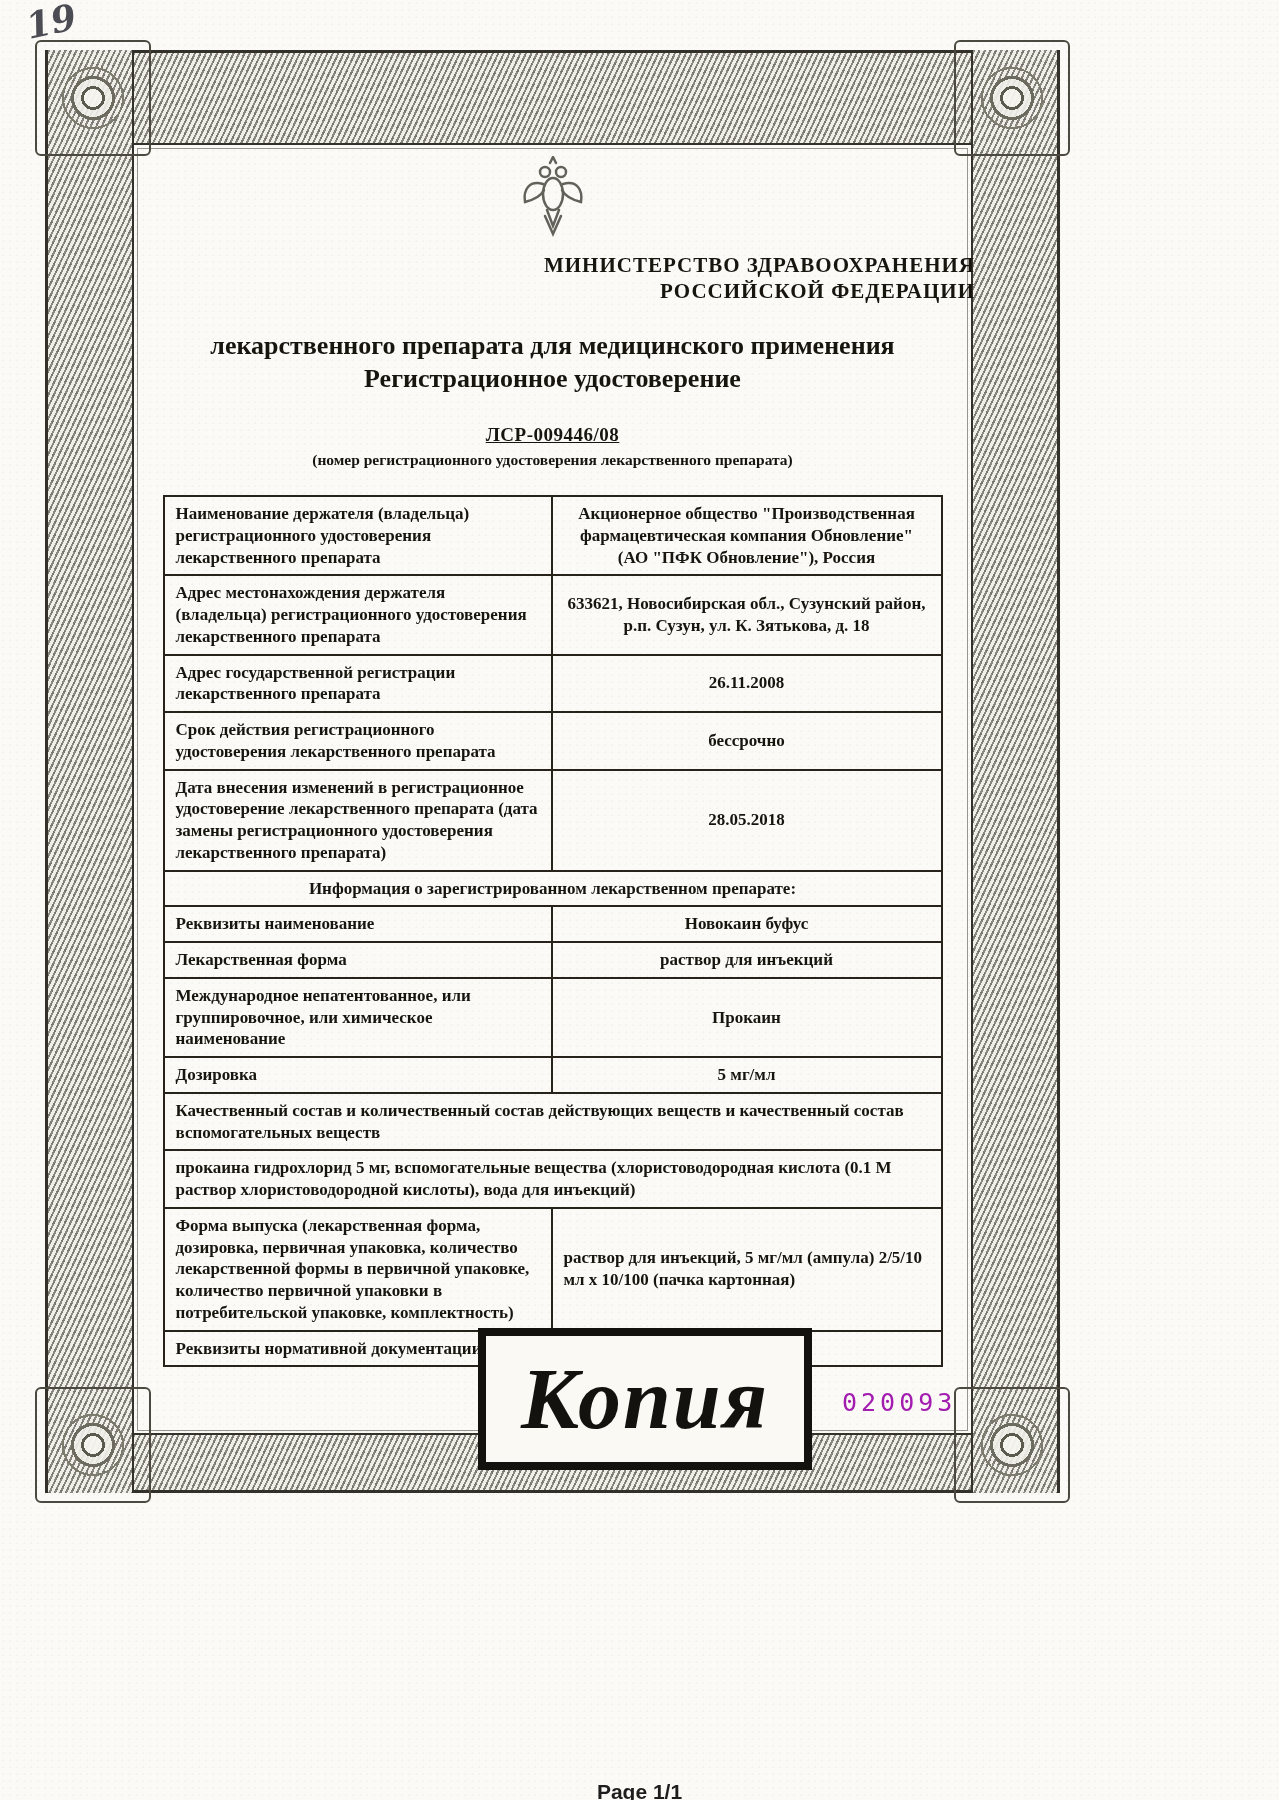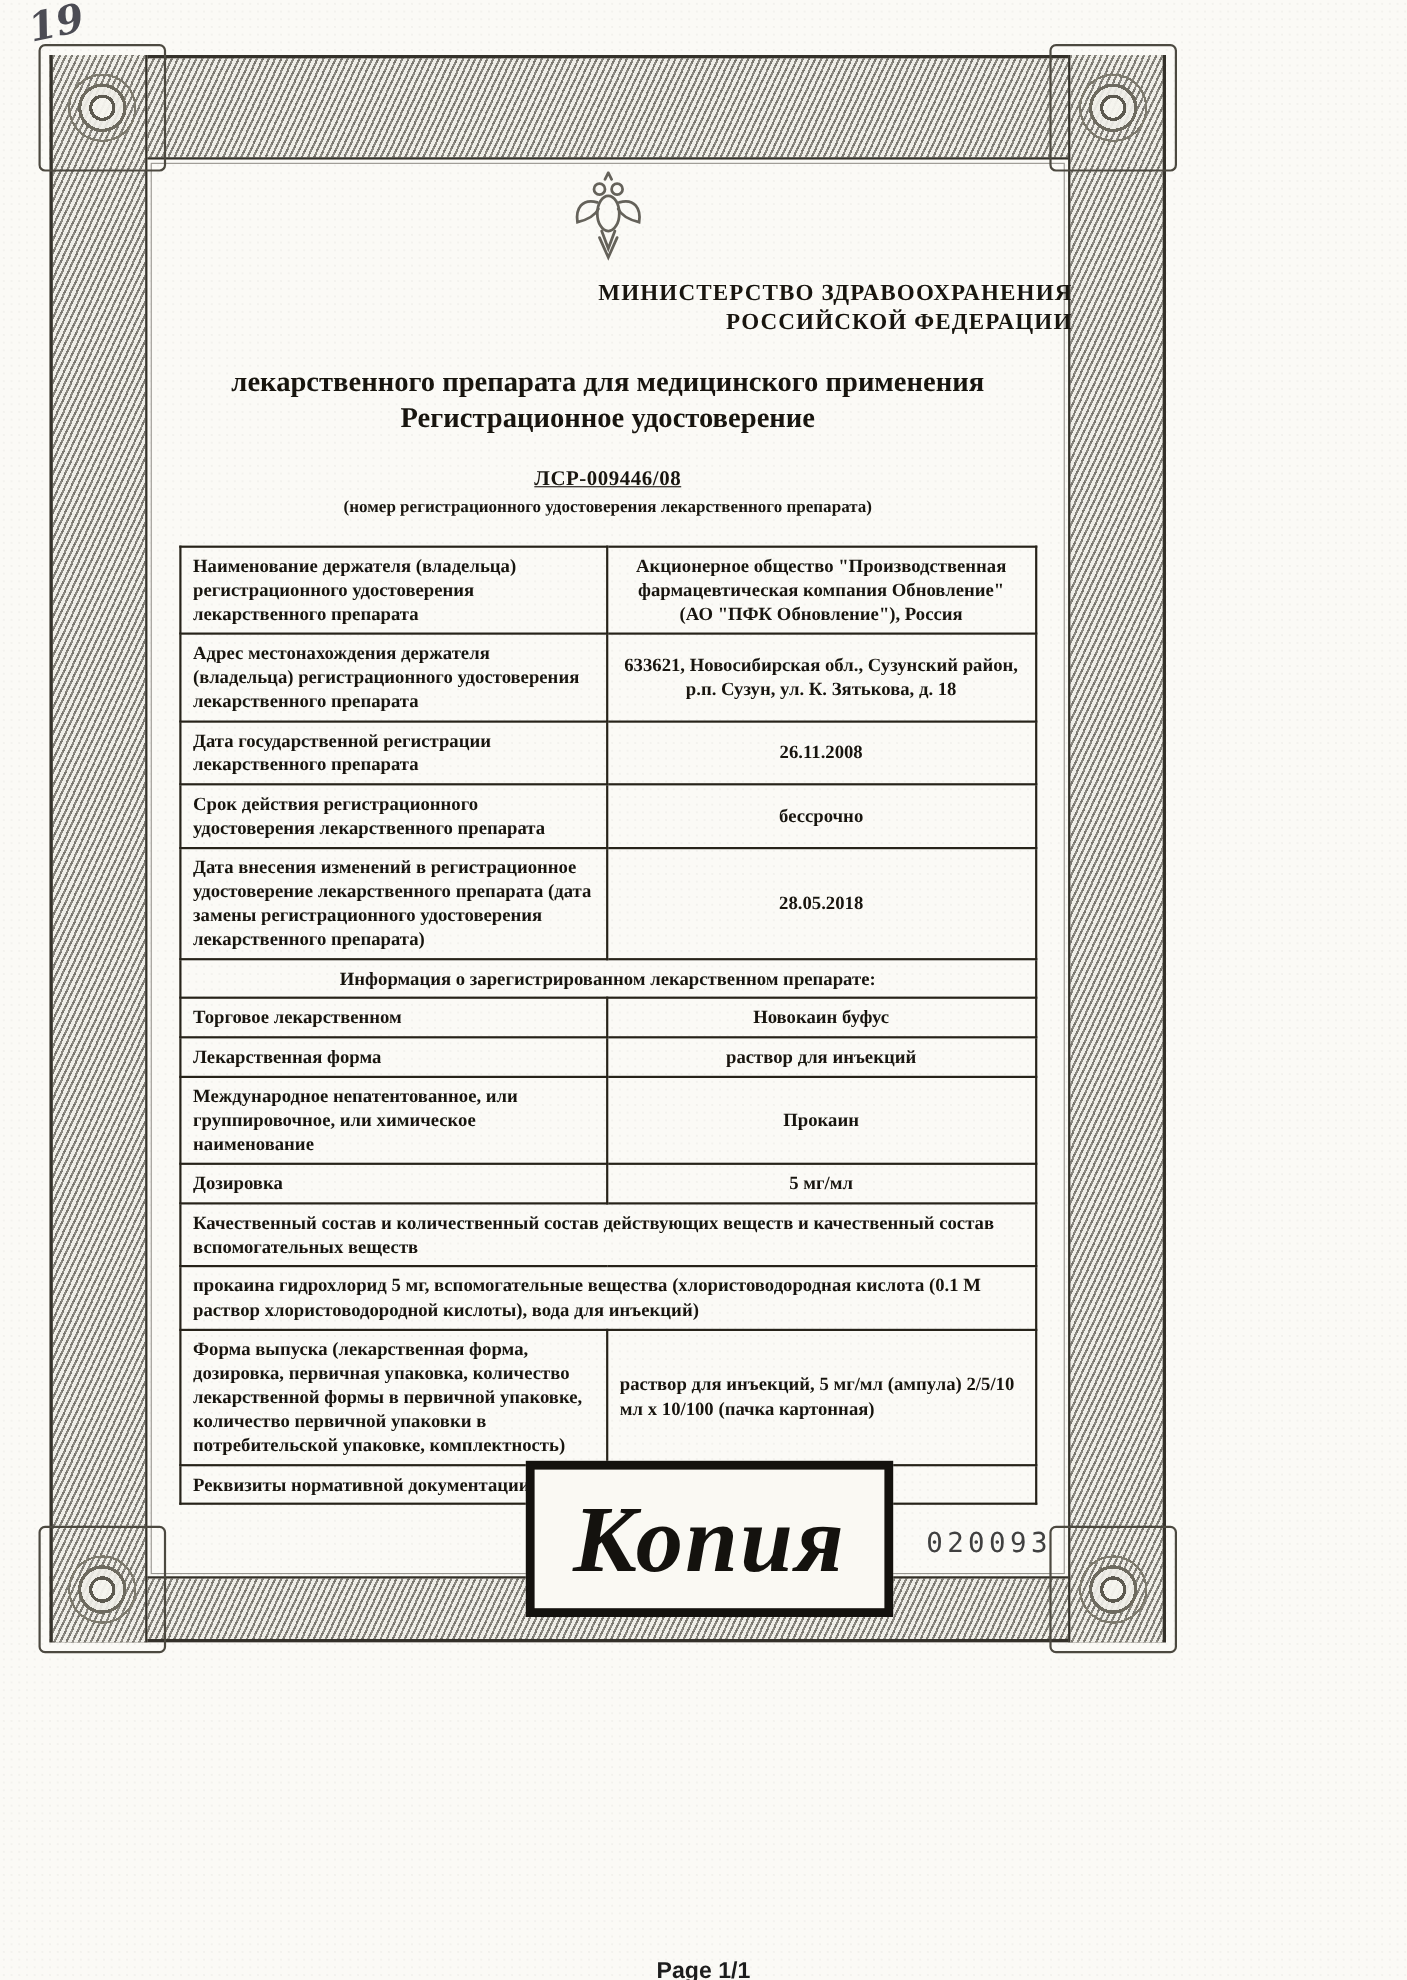--- a/index.html
+++ b/index.html
@@ -64,21 +64,21 @@
   td.full-left{text-align:left;}
 
   
   .stamp{
     position:absolute;left:478px;top:1328px;width:318px;height:126px;z-index:6;
     border:8px solid #14120e;background:#faf9f3;display:flex;align-items:center;justify-content:center;
   }
   .stamp-text{font-size:86px;font-weight:bold;letter-spacing:2px;color:#14120e;line-height:1;font-style:italic;}
   .stamp-serial{
     position:absolute;left:842px;top:1388px;z-index:6;
-    font-family:"DejaVu Sans Mono", monospace;font-size:25px;color:#404040;letter-spacing:4px;
+    font-family:"DejaVu Sans Mono", monospace;font-size:25px;color:#a21caf;letter-spacing:4px;
   }
 
   
   .page-footer{
     position:absolute;left:50%;transform:translateX(-50%);top:1780px;
     font-family:"Liberation Sans", sans-serif;font-size:21px;font-weight:bold;color:#1d1d1d;
   }
 </style>
 </head>
 <body>
@@ -135,36 +135,36 @@
     <tbody>
       <tr>
         <td class="lbl">Наименование держателя (владельца) регистрационного удостоверения лекарственного препарата</td>
         <td class="val">Акционерное общество "Производственная фармацевтическая компания Обновление" (АО "ПФК Обновление"), Россия</td>
       </tr>
       <tr>
         <td class="lbl">Адрес местонахождения держателя (владельца) регистрационного удостоверения лекарственного препарата</td>
         <td class="val">633621, Новосибирская обл., Сузунский район, р.п. Сузун, ул. К. Зятькова, д. 18</td>
       </tr>
       <tr>
-        <td class="lbl">Дата государственной регистрации лекарственного препарата</td>
+        <td class="lbl">Адрес государственной регистрации лекарственного препарата</td>
         <td class="val">26.11.2008</td>
       </tr>
       <tr>
         <td class="lbl">Срок действия регистрационного удостоверения лекарственного препарата</td>
         <td class="val">бессрочно</td>
       </tr>
       <tr>
         <td class="lbl">Дата внесения изменений в регистрационное удостоверение лекарственного препарата (дата замены регистрационного удостоверения лекарственного препарата)</td>
         <td class="val">28.05.2018</td>
       </tr>
       <tr>
         <td class="full-center" colspan="2">Информация о зарегистрированном лекарственном препарате:</td>
       </tr>
       <tr>
-        <td class="lbl">Торговое лекарственном</td>
+        <td class="lbl">Реквизиты наименование</td>
         <td class="val">Новокаин буфус</td>
       </tr>
       <tr>
         <td class="lbl">Лекарственная форма</td>
         <td class="val">раствор для инъекций</td>
       </tr>
       <tr>
         <td class="lbl">Международное непатентованное, или группировочное, или химическое наименование</td>
         <td class="val">Прокаин</td>
       </tr>

